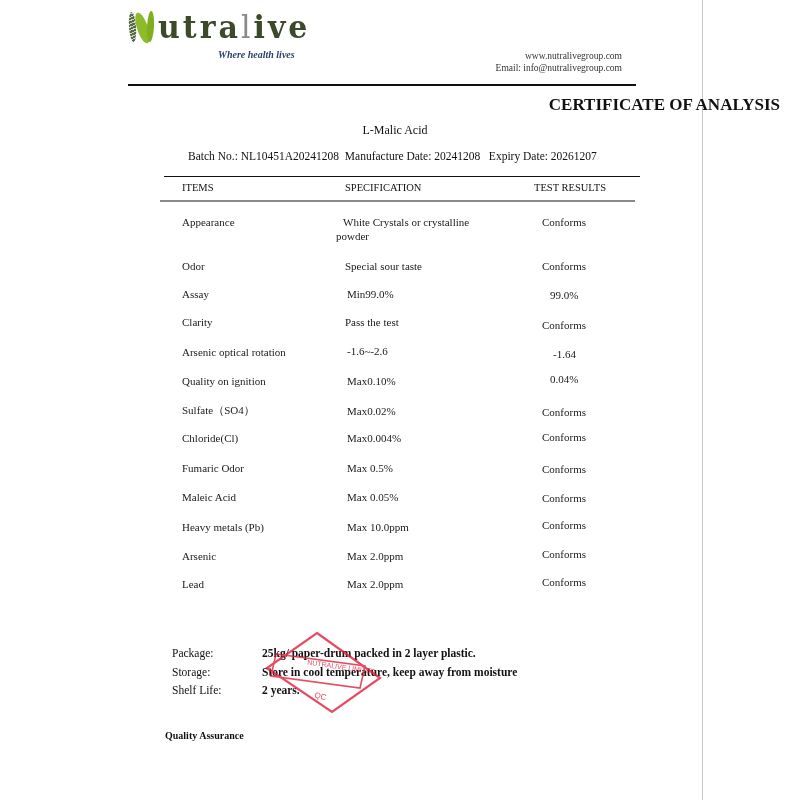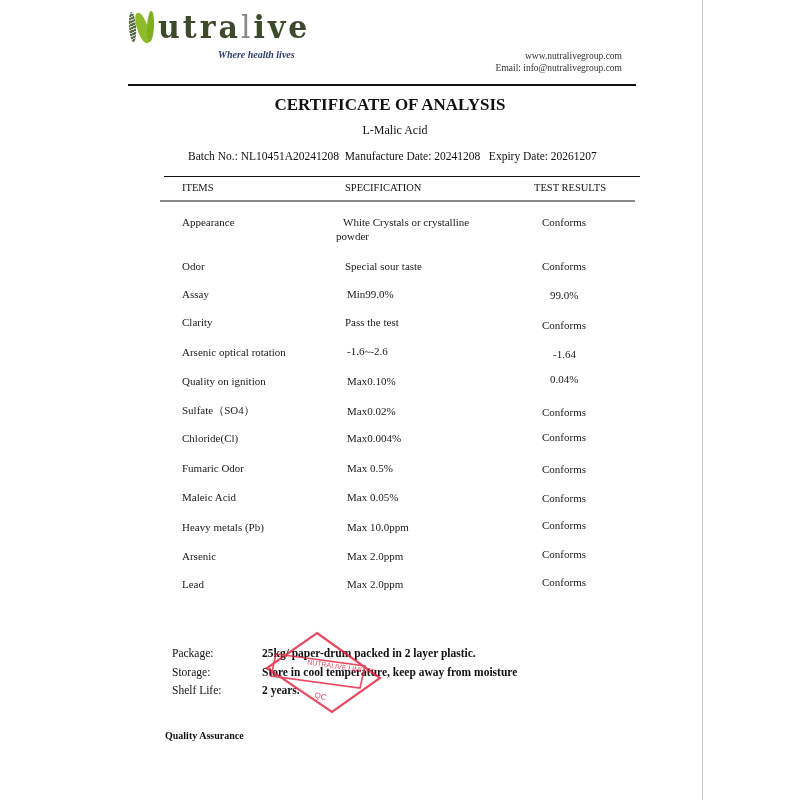--- a/index.html
+++ b/index.html
@@ -13,21 +13,21 @@
   .leaf.dark { left:1px; top:2px; width:7px; height:30px; background:repeating-linear-gradient(160deg,#5a6b4a 0 2px,#c9d4bf 2px 3px); transform:rotate(-4deg); }
   .leaf.green { left:9px; top:2px; width:11px; height:32px; background:#8dbb2a; transform:rotate(-22deg); border-radius:60% 40% 60% 40%; }
   .leaf.green2 { left:19px; top:1px; width:7px; height:31px; background:#7fae1f; transform:rotate(3deg); }
   .logo-text { font-family:"DejaVu Serif", serif; font-size:30px; color:#3c4a2b; letter-spacing:3px; line-height:34px; font-weight:bold; transform:scaleY(1.05); }
   .logo-text .light { color:#8a8a8a; font-weight:normal; }
   .tagline { position:absolute; left:218px; top:49px; font-family:"Liberation Serif", serif; font-style:italic; font-weight:bold; font-size:10px; color:#2c3e6b; }
 
   .contact { position:absolute; right:178px; top:50px; text-align:right; font-family:"Liberation Serif", serif; font-size:9.5px; line-height:12px; color:#333; }
   .header-rule { position:absolute; left:128px; top:84px; width:508px; height:2px; background:#111; }
 
-  .title { position:absolute; left:0; width:780px; top:95px; text-align:center; font-family:"Liberation Serif", serif; font-weight:bold; font-size:17px; color:#111; }
+  .title { position:absolute; left:0; width:780px; top:95px; text-align:right; font-family:"Liberation Serif", serif; font-weight:bold; font-size:17px; color:#111; }
   .product { position:absolute; left:0; width:790px; top:123px; text-align:center; font-family:"Liberation Serif", serif; font-size:12px; color:#111; }
   .batch { position:absolute; left:168px; top:150px; font-family:"Liberation Serif", serif; font-size:11.5px; color:#111; white-space:pre;margin-left:20px; }
 
   .rule-top { position:absolute; left:164px; top:176px; width:476px; height:1px; background:#111; }
   .rule-head { position:absolute; left:160px; top:200px; width:475px; height:2px; background:#8a8a8a; }
 
   .th { position:absolute; top:182px; font-size:10.5px; font-family:"Liberation Serif", serif; color:#111; }
   .cell { position:absolute; font-size:11px; font-family:"Liberation Serif", serif; color:#1a1a1a; line-height:14px; }
 
   .foot-label { position:absolute; left:172px; font-size:11.5px; font-family:"Liberation Serif", serif; color:#111; }

